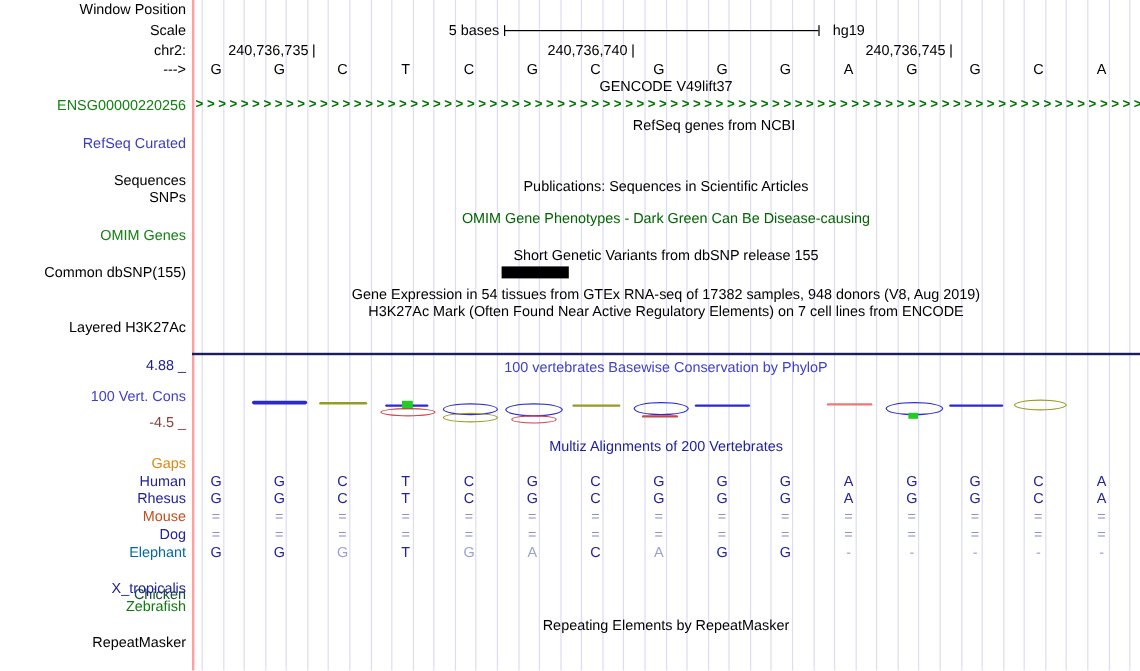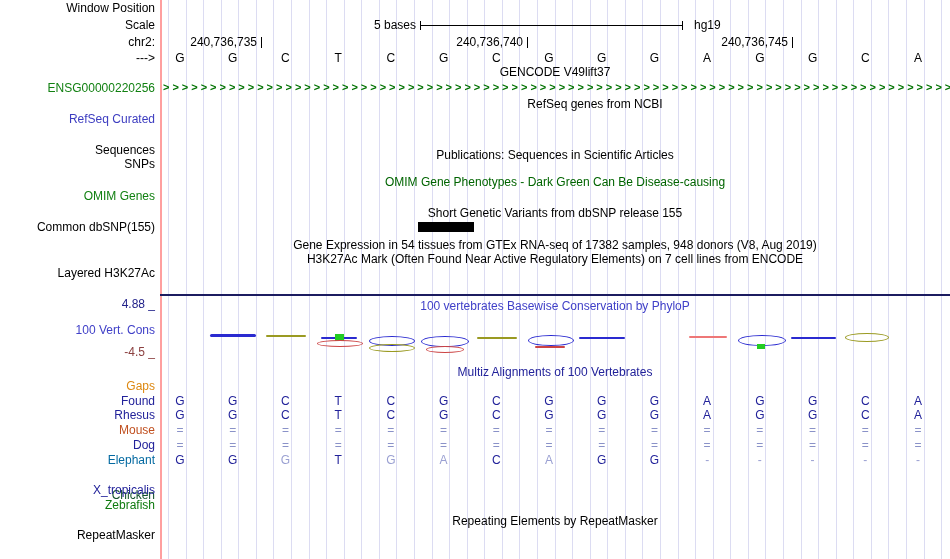--- a/index.html
+++ b/index.html
@@ -117,21 +117,21 @@
 
   <div id="layer-titles">
       <div class="ctitle" style="top: 65px; color: rgb(0, 0, 0);">GENCODE V49lift37</div>
       <div class="ctitle" style="top: 97px; color: rgb(0, 0, 0); margin-left: 40px;">RefSeq genes from NCBI</div>
       <div class="ctitle" style="top: 128px; color: rgb(0, 0, 0); margin-top: 20px;">Publications: Sequences in Scientific Articles</div>
       <div class="ctitle" style="top: 175px; color: rgb(0, 100, 0);">OMIM Gene Phenotypes - Dark Green Can Be Disease-causing</div>
       <div class="ctitle" style="top: 206px; color: rgb(0, 0, 0);">Short Genetic Variants from dbSNP release 155</div>
       <div class="ctitle" style="top: 238px; color: rgb(0, 0, 0);">Gene Expression in 54 tissues from GTEx RNA-seq of 17382 samples, 948 donors (V8, Aug 2019)</div>
       <div class="ctitle" style="top: 252px; color: rgb(0, 0, 0);">H3K27Ac Mark (Often Found Near Active Regulatory Elements) on 7 cell lines from ENCODE</div>
       <div class="ctitle" style="top: 299px; color: rgb(64, 64, 200);">100 vertebrates Basewise Conservation by PhyloP</div>
-      <div class="ctitle" style="top: 365px; color: rgb(34, 34, 154);">Multiz Alignments of 100 Vertebrates</div>
+      <div class="ctitle" style="top: 365px; color: rgb(34, 34, 154);">Multiz Alignments of 200 Vertebrates</div>
       <div class="ctitle" style="top: 514px; color: rgb(0, 0, 0);">Repeating Elements by RepeatMasker</div>
     </div>
   <div id="layer-labels">
       <div class="llabel" style="top: 1px; color: rgb(0, 0, 0);">Window Position</div>
       <div class="llabel" style="top: 18px; color: rgb(0, 0, 0);">Scale</div>
       <div class="llabel" style="top: 35px; color: rgb(0, 0, 0);">chr2:</div>
       <div class="llabel" style="top: 51px; color: rgb(0, 0, 0);">---&gt;</div>
       <div class="llabel" style="top: 81px; color: rgb(18, 129, 18);">ENSG00000220256</div>
       <div class="llabel" style="top: 112px; color: rgb(60, 60, 192);">RefSeq Curated</div>
       <div class="llabel" style="top: 143px; color: rgb(0, 0, 0);">Sequences</div>
@@ -252,21 +252,21 @@
       <div class="glyph-line" style="left: 579px; top: 337px; width: 46px; height: 2px; background: rgb(42, 42, 208);"></div>
       <div class="glyph-line" style="left: 689px; top: 336px; width: 38px; height: 2px; background: rgb(238, 119, 119);"></div>
       <div class="glyph-ellipse" style="left: 738px; top: 335px; width: 46px; height: 9px; border: 1.5px solid rgb(42, 42, 208);"></div>
       <div class="glyph-rect" style="left: 757px; top: 344px; width: 8px; height: 5px; background: rgb(34, 204, 34);"></div>
       <div class="glyph-line" style="left: 790.5px; top: 337px; width: 45px; height: 2px; background: rgb(42, 42, 208);"></div>
       <div class="glyph-ellipse" style="left: 845px; top: 333px; width: 42px; height: 7px; border: 1.5px solid rgb(154, 154, 34);"></div>
     </div>
 
   <div id="layer-multiz">
       <div class="llabel" style="top: 379px; color: rgb(221, 136, 17);">Gaps</div>
-      <div class="llabel" style="top: 394px; color: rgb(34, 34, 154);">Found</div>
+      <div class="llabel" style="top: 394px; color: rgb(34, 34, 154);">Human</div>
       <div class="aln" style="left: 180px; top: 394px; color: rgb(34, 34, 154);">G</div>
       <div class="aln" style="left: 232.714px; top: 394px; color: rgb(34, 34, 154);">G</div>
       <div class="aln" style="left: 285.428px; top: 394px; color: rgb(34, 34, 154);">C</div>
       <div class="aln" style="left: 338.142px; top: 394px; color: rgb(34, 34, 154);">T</div>
       <div class="aln" style="left: 390.856px; top: 394px; color: rgb(34, 34, 154);">C</div>
       <div class="aln" style="left: 443.57px; top: 394px; color: rgb(34, 34, 154);">G</div>
       <div class="aln" style="left: 496.284px; top: 394px; color: rgb(34, 34, 154);">C</div>
       <div class="aln" style="left: 548.998px; top: 394px; color: rgb(34, 34, 154);">G</div>
       <div class="aln" style="left: 601.712px; top: 394px; color: rgb(34, 34, 154);">G</div>
       <div class="aln" style="left: 654.426px; top: 394px; color: rgb(34, 34, 154);">G</div>

